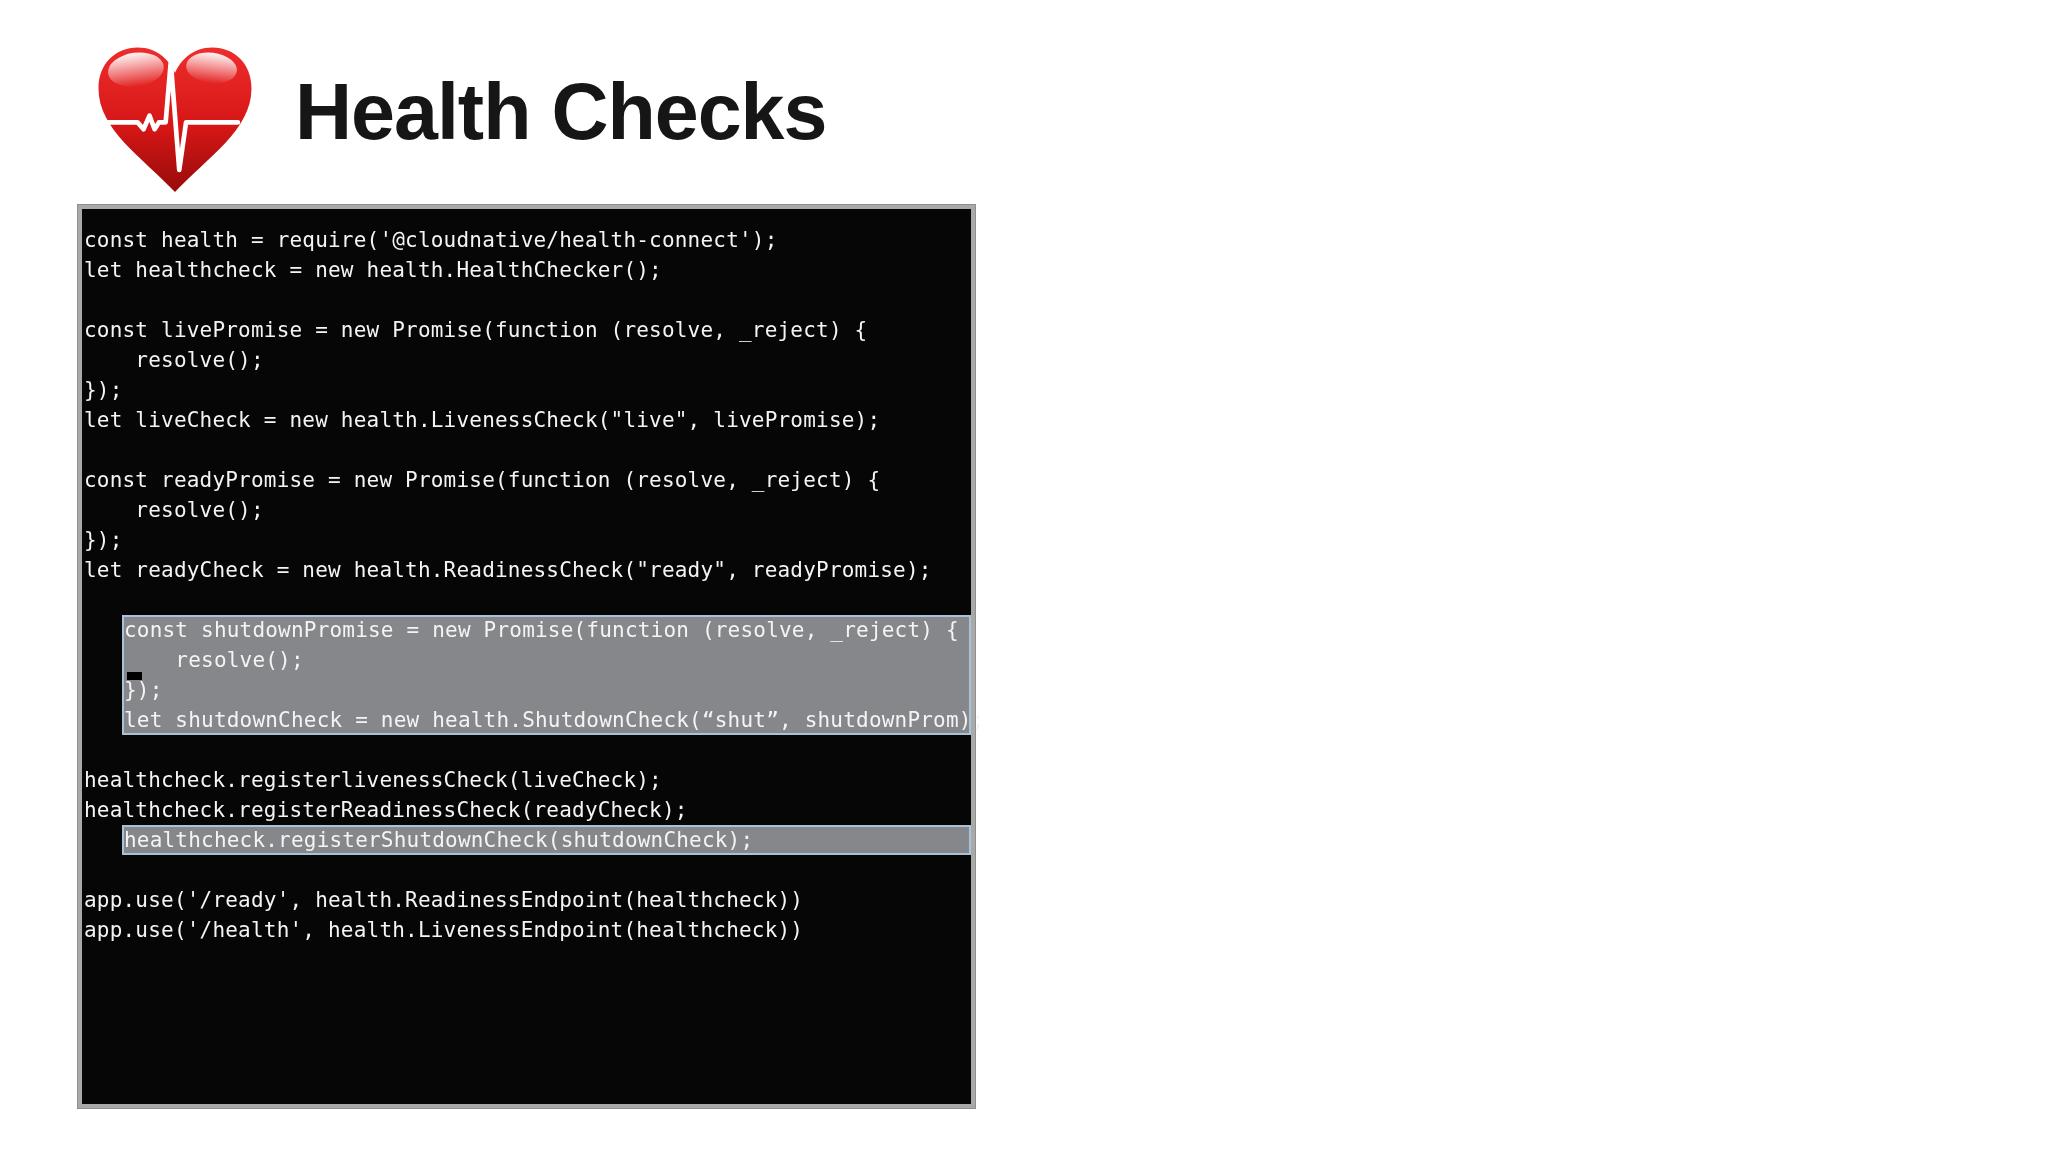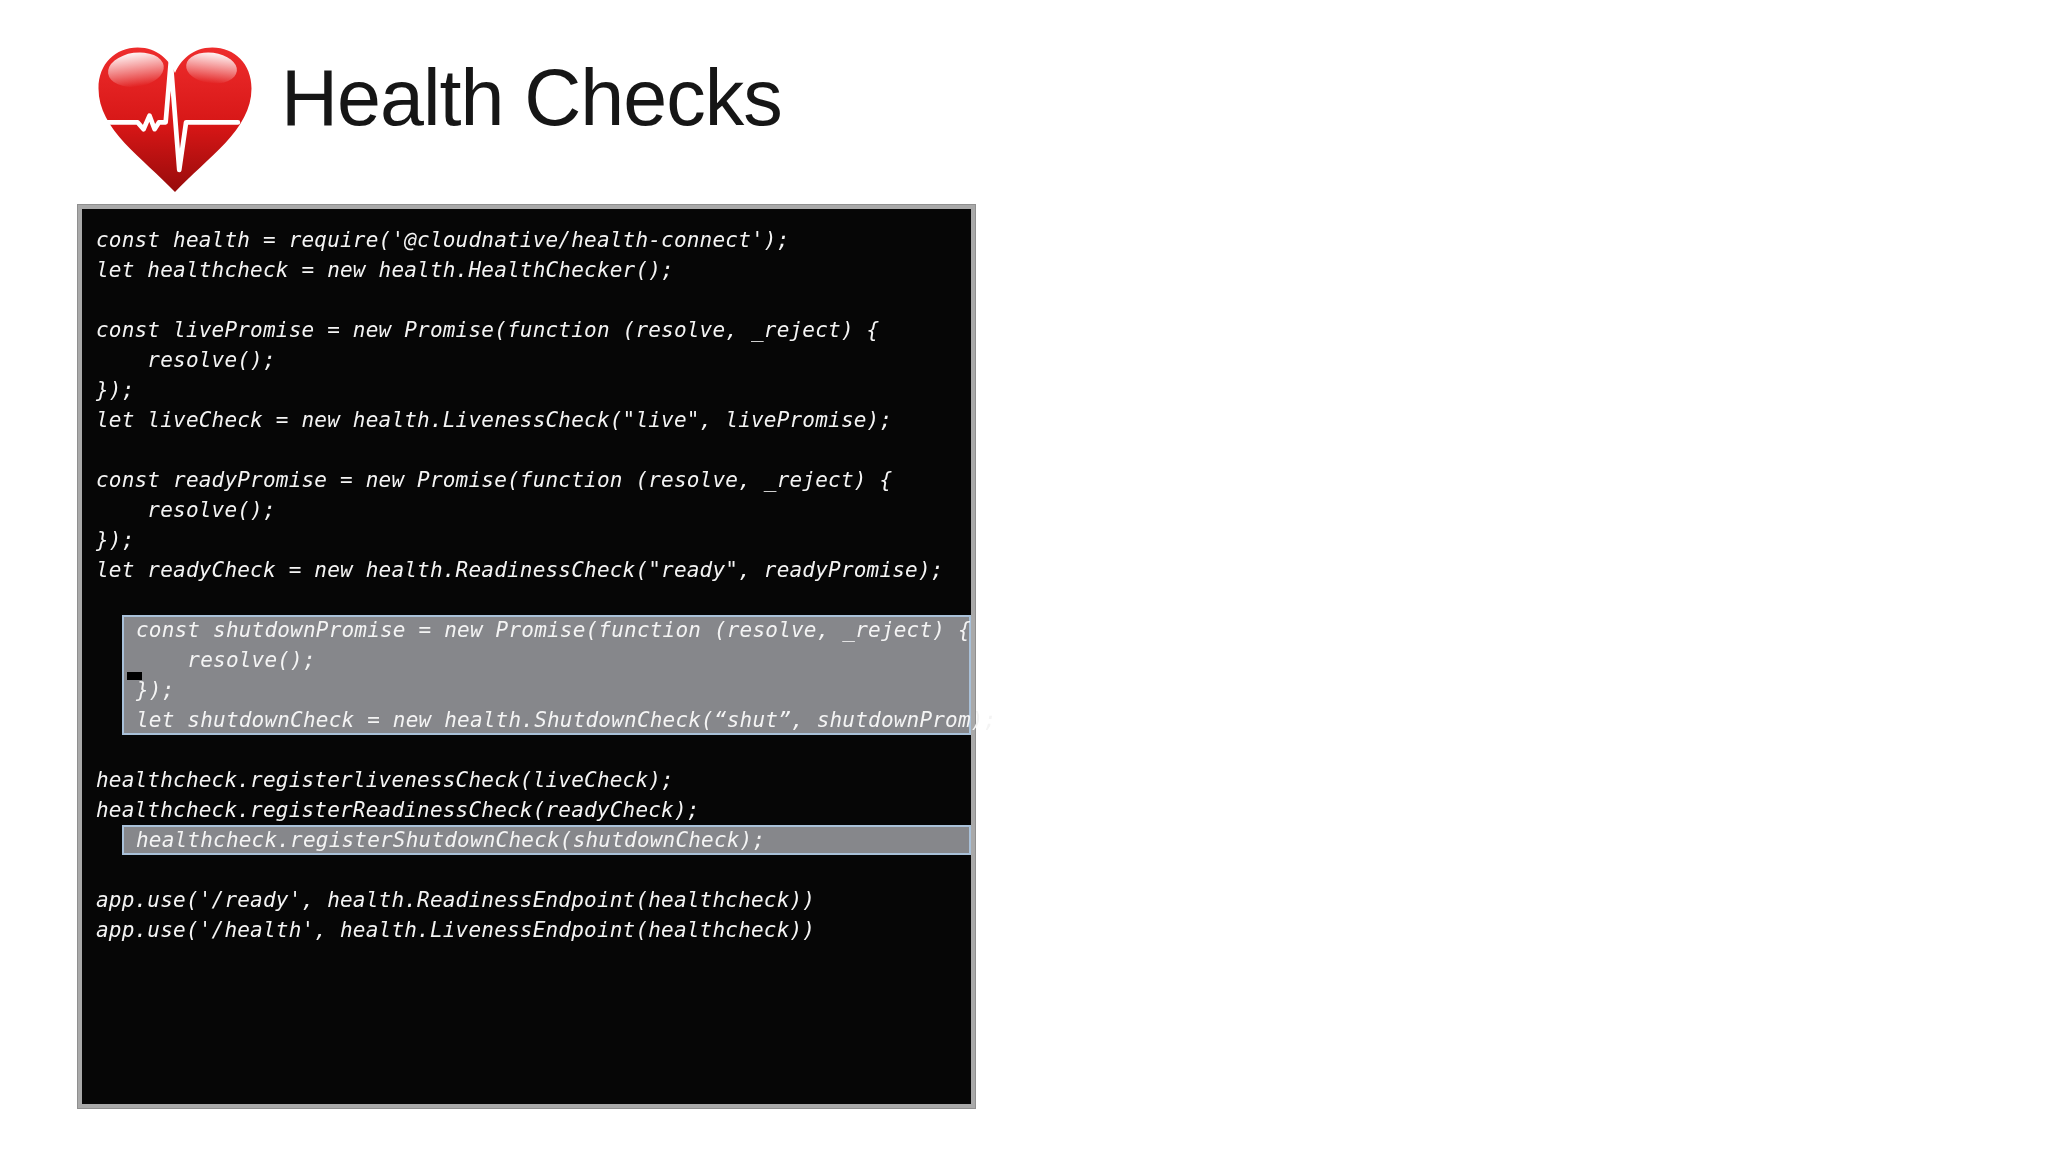--- a/index.html
+++ b/index.html
@@ -3,36 +3,36 @@
 <meta charset="utf-8">
 <style>
   html,body{margin:0;padding:0;}
   body{
     width:2048px;height:1152px;position:relative;background:#ffffff;
     font-family:"Liberation Sans", sans-serif;overflow:hidden;
   }
   .header{position:absolute;left:0;top:0;width:2048px;height:210px;}
   .heart-icon{position:absolute;left:90px;top:34px;width:170px;height:170px;}
   .page-title{
-    position:absolute;left:281px;top:58px;margin:0;
-    font-size:79px;font-weight:400;letter-spacing:-1px;color:#161616;line-height:1;
+    position:absolute;left:281px;top:58px;margin:14px;
+    font-size:79px;font-weight:700;letter-spacing:-1px;color:#161616;line-height:1;
     font-family:"Liberation Sans", sans-serif;
   }
   .code-block{
     position:absolute;left:78px;top:205px;width:897px;height:903px;
     box-sizing:border-box;border:4px solid #a9a9a9;background:#060606;
     box-shadow:0 0 0 1px #8f8f8f;
   }
   .code-lines{
     margin:0;padding:16px 0 0 0;width:100%;
     font-family:"DejaVu Sans Mono","Liberation Mono",monospace;
     font-size:21px;line-height:30px;color:#f4f4f4;letter-spacing:0.2px;
   }
   .line{
-    height:30px;padding-left:14px;white-space:pre;position:relative;font-style:italic;
+    height:30px;padding-left:2px;white-space:pre;position:relative;
   }
   .hl-group{
     background:#86878b;
     outline:2px solid #a9c1d9;outline-offset:-2px;margin-left:40px;
   }
   .caret{
     position:absolute;left:5px;top:-3px;width:15px;height:8px;background:#000;
   }
 </style>
 </head>

